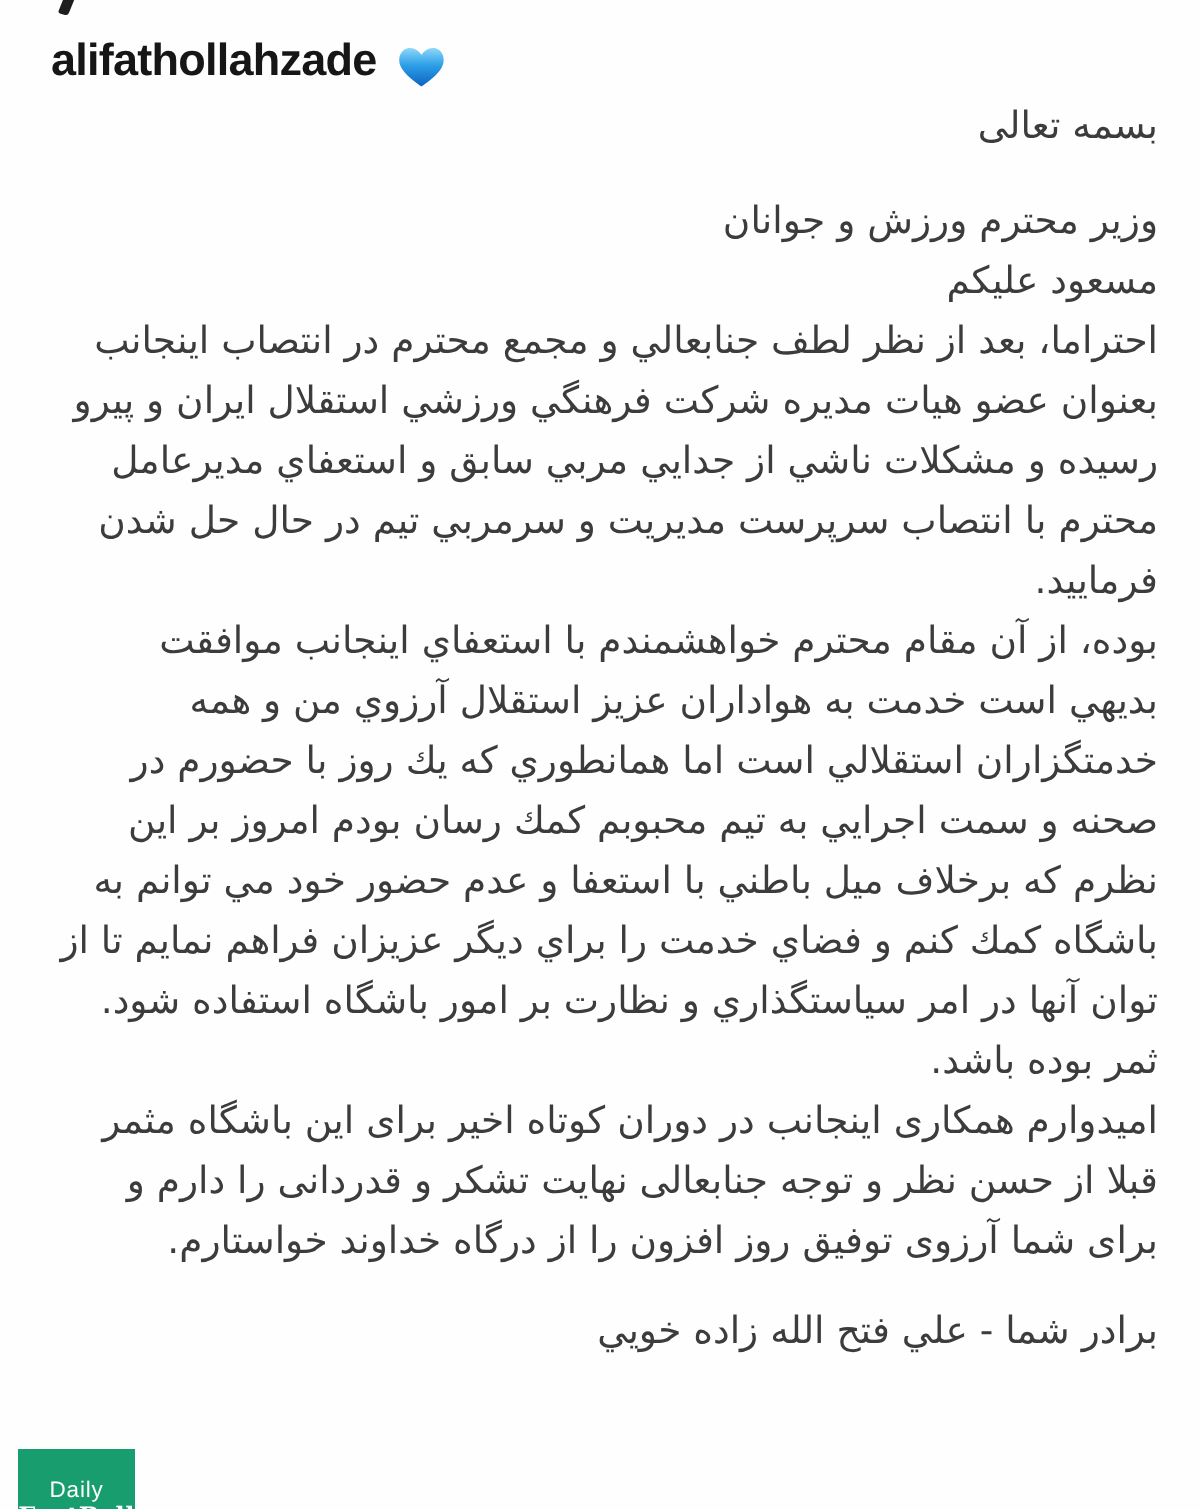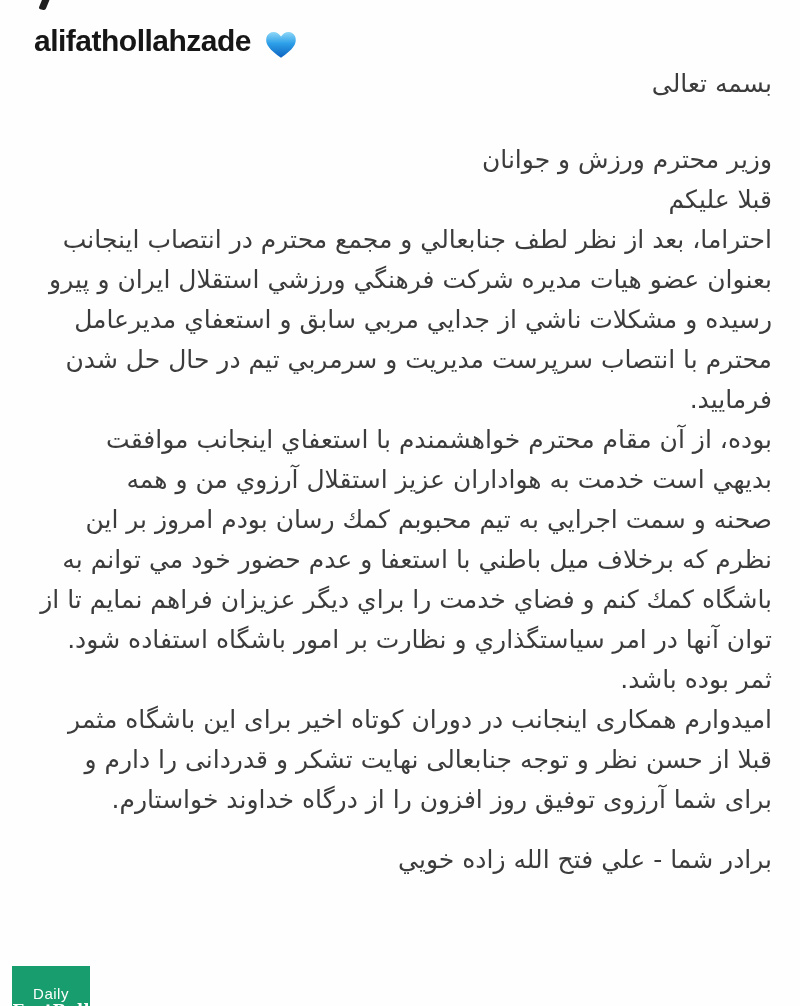--- a/index.html
+++ b/index.html
@@ -40,21 +40,21 @@
 
   .letter {
     direction: rtl;
     text-align: right;
     padding: 0 28px 0 28px;
     color: #3c3c3c;
     font-size: 25px;
     line-height: 40px;
   }
   .ln { white-space: nowrap; }
-  .ln.first { margin-top: 2px; margin-bottom: 36px; }
+  .ln.first { margin-top: 2px; margin-bottom: 23px; }
   .ln.signature { margin-top: 20px; }
 
   .watermark {
     position: absolute;
     left: 12px; top: 966px;
     width: 78px; height: 73px;
     background: #189e6e;
     color: #ffffff;
     display: flex;
     flex-direction: column;
@@ -90,28 +90,29 @@
         <stop offset="100%" stop-color="#0d63c0"></stop>
       </linearGradient>
     </defs>
     <path fill="url(#heartGrad)" d="M12 21 C12 21 4.5 16.2 2.3 11.8 C0.2 7.6 2.4 2.8 6.6 2.8 C9 2.8 10.7 4.2 12 6 C13.3 4.2 15 2.8 17.4 2.8 C21.6 2.8 23.8 7.6 21.7 11.8 C19.5 16.2 12 21 12 21 Z"></path>
   </svg>
 </div>
 
 <div class="letter">
   <div class="ln first">بسمه تعالی</div>
   <div class="ln">وزير محترم ورزش و جوانان</div>
-  <div class="ln">قبلا عليكم</div>
+  <div class="ln">مسعود عليكم</div>
   <div class="ln">احتراما، بعد از نظر لطف جنابعالي و مجمع محترم در انتصاب اينجانب</div>
   <div class="ln">بعنوان عضو هيات مديره شركت فرهنگي ورزشي استقلال ايران و پيرو</div>
   <div class="ln">رسيده و مشكلات ناشي از جدايي مربي سابق و استعفاي مديرعامل</div>
   <div class="ln">محترم با انتصاب سرپرست مديريت و سرمربي تيم در حال حل شدن</div>
   <div class="ln">فرماييد.</div>
   <div class="ln">بوده، از آن مقام محترم خواهشمندم با استعفاي اينجانب موافقت</div>
   <div class="ln">بديهي است خدمت به هواداران عزيز استقلال آرزوي من و همه</div>
+  <div class="ln">خدمتگزاران استقلالي است اما همانطوري كه يك روز با حضورم در</div>
   <div class="ln">صحنه و سمت اجرايي به تيم محبوبم كمك رسان بودم امروز بر اين</div>
   <div class="ln">نظرم كه برخلاف ميل باطني با استعفا و عدم حضور خود مي توانم به</div>
   <div class="ln">باشگاه كمك كنم و فضاي خدمت را براي ديگر عزيزان فراهم نمايم تا از</div>
   <div class="ln">توان آنها در امر سياستگذاري و نظارت بر امور باشگاه استفاده شود.</div>
   <div class="ln">ثمر بوده باشد.</div>
   <div class="ln">اميدوارم همكاری اينجانب در دوران كوتاه اخير برای اين باشگاه مثمر</div>
   <div class="ln">قبلا از حسن نظر و توجه جنابعالی نهايت تشكر و قدردانی را دارم و</div>
   <div class="ln">برای شما آرزوی توفيق روز افزون را از درگاه خداوند خواستارم.</div>
   <div class="ln signature">برادر شما - علي فتح الله زاده خويي</div>
 </div>

